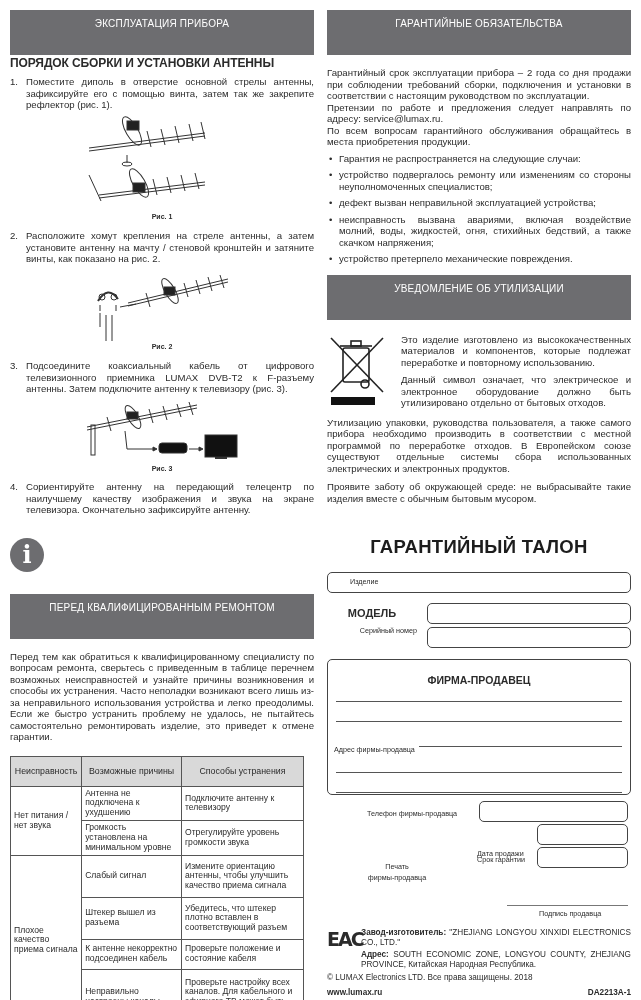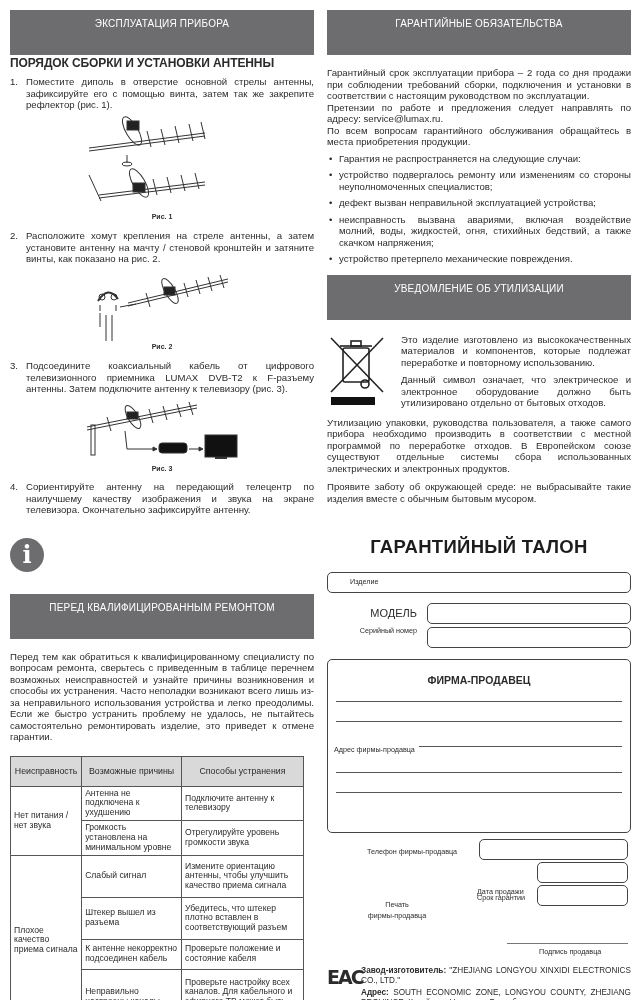--- a/index.html
+++ b/index.html
@@ -231,29 +231,29 @@
   <p class="just" style="margin-top:2px">Утилизацию упаковки, руководства пользователя, а также самого прибора необходимо производить в соответствии с местной программой по переработке отходов. В Европейском союзе существуют отдельные системы сбора использованных электрических и электронных продуктов.</p>
   <p class="just" style="margin-top:7px">Проявите заботу об окружающей среде: не выбрасывайте такие изделия вместе с обычным бытовым мусором.</p>
 
   <div class="talon-title">ГАРАНТИЙНЫЙ ТАЛОН</div>
 
   <div class="rbox" style="margin-top:14px;height:21px;display:flex;align-items:center;padding-left:22px">
     <span class="field-label">Изделие</span>
   </div>
 
   <div style="display:flex;align-items:center;margin-top:10px">
-    <span style="width:100px;text-align:right;font-weight:normal;font-size:11px;padding-right:10px">МОДЕЛЬ</span>
+    <span style="width:100px;text-align:center;font-weight:bold;font-size:11px;padding-right:10px">МОДЕЛЬ</span>
     <div class="rbox" style="flex:1;height:21px"></div>
   </div>
   <div style="display:flex;margin-top:3px">
     <span class="field-label" style="width:100px;text-align:right;padding-right:10px">Серийный номер</span>
     <div class="rbox" style="flex:1;height:21px"></div>
   </div>
 
-  <div class="rbox" style="margin-top:11px;height:174px;padding:0 8px;position:relative">
+  <div class="rbox" style="margin-top:11px;height:136px;padding:0 8px;position:relative">
     <div style="text-align:center;font-weight:bold;font-size:10.5px;margin-top:14px">ФИРМА-ПРОДАВЕЦ</div>
     <div class="lined" style="margin-top:14px;height:1px"></div>
     <div class="lined" style="margin-top:19px;height:1px"></div>
     <div style="display:flex;align-items:flex-start;margin-top:24px">
       <span class="field-label" style="white-space:nowrap;margin-left:-2px">Адрес фирмы-продавца</span>
       <div class="lined" style="flex:1;margin-left:4px;margin-bottom:2px"></div>
     </div>
     <div class="lined" style="margin-top:18px;height:1px"></div>
     <div class="lined" style="margin-top:19px;height:1px"></div>
   </div>

